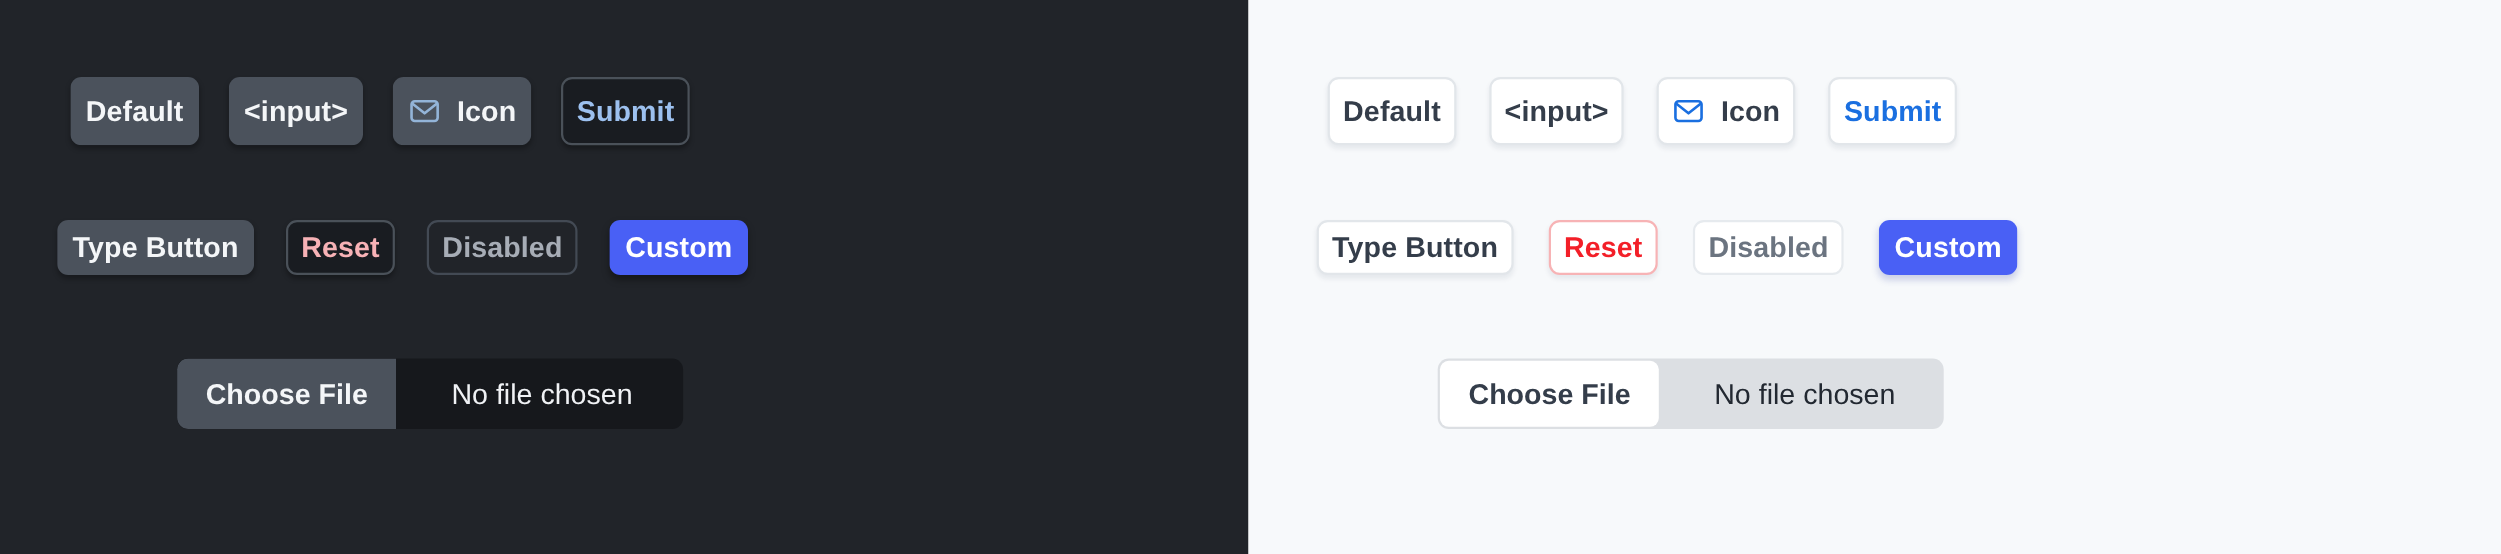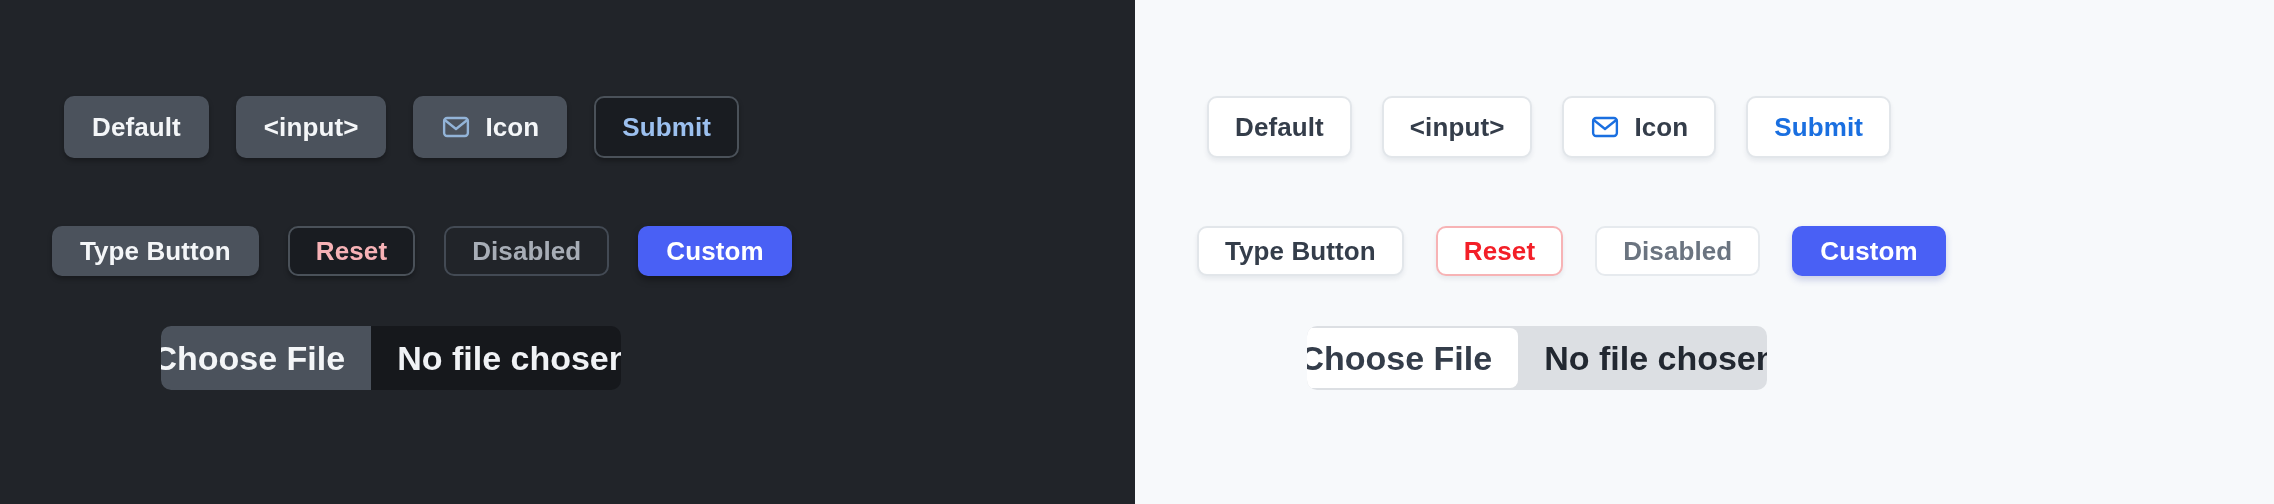--- a/index.html
+++ b/index.html
@@ -60,23 +60,22 @@
     gap: 14px;
     border-radius: 10px;
     border: 2px solid transparent;
     font-size: 26px;
     font-weight: bold;
     line-height: 1;
     letter-spacing: 0.1px;
     white-space: nowrap;
     cursor: pointer;
     font-family: "Liberation Sans", sans-serif;
-    padding: 0 26px;
+    padding: 0 12px;
     height: 62px;
-    margin-top: 26px;
   }
   .btn.tall { height: 50px; }
 
   
   .d-solid {
     background: #4b525c;
     color: #f4f6f8;
     border-color: transparent;
     box-shadow: 0 3px 5px rgba(0,0,0,0.28);
   }
@@ -150,40 +149,40 @@
   }
   .mail-icon svg { display: block; }
 
   
   .fileinput {
     display: inline-flex;
     align-items: stretch;
     border-radius: 10px;
     overflow: hidden;
     height: 64px;
-    font-size: 34px;
+    font-size: 26px;
     box-sizing: border-box;
-    justify-content: center;
   }
   .fileinput .choose {
     display: inline-flex;
     align-items: center;
     padding: 0 26px;
     font-weight: bold;
     white-space: nowrap;
     cursor: pointer;
     font-family: "Liberation Sans", sans-serif;
   }
   .fileinput .chosen {
     display: inline-flex;
     align-items: center;
     padding: 0 26px;
-    font-weight: bold;
+    font-weight: normal;
     white-space: nowrap;
     font-family: "Liberation Sans", sans-serif;
+    margin-left: 24px;
   }
 
   
   .fileinput--dark { background: #16181c; width: 460px; }
   .fileinput--dark .choose { background: #4b525c; color: #f4f6f8; border-radius: 10px 0 0 10px; }
   .fileinput--dark .chosen { color: #f0f2f5; }
 
   
   .fileinput--light { background: #dcdfe3; width: 460px; }
   .fileinput--light .choose { background: #ffffff; color: #343d4a; border-radius: 8px; margin: 2px 0 2px 2px; }

